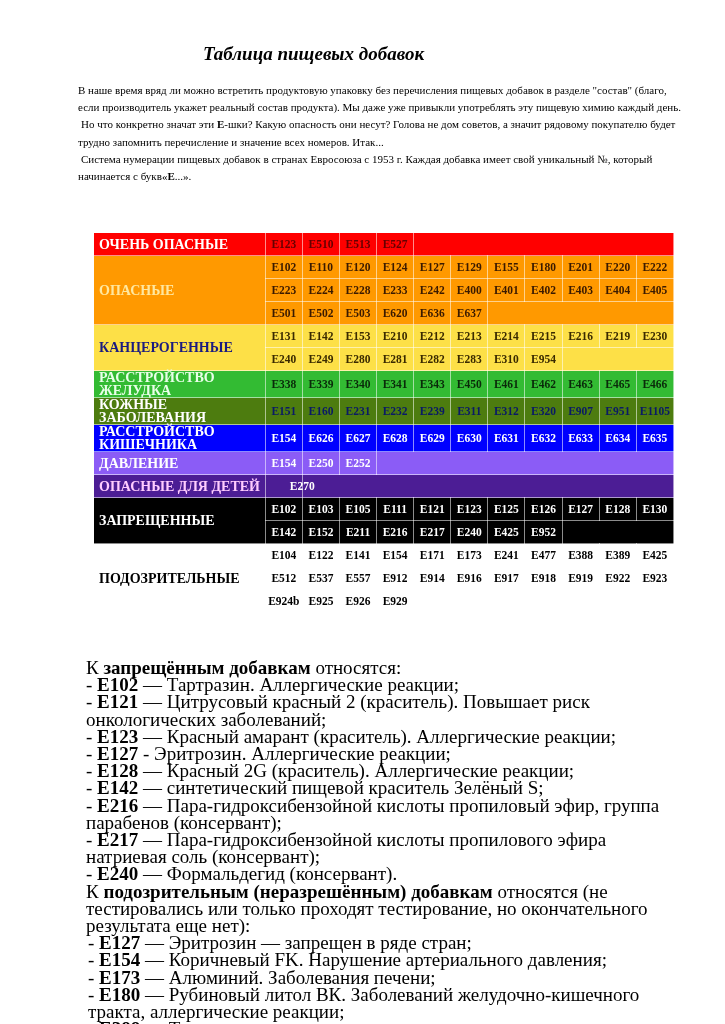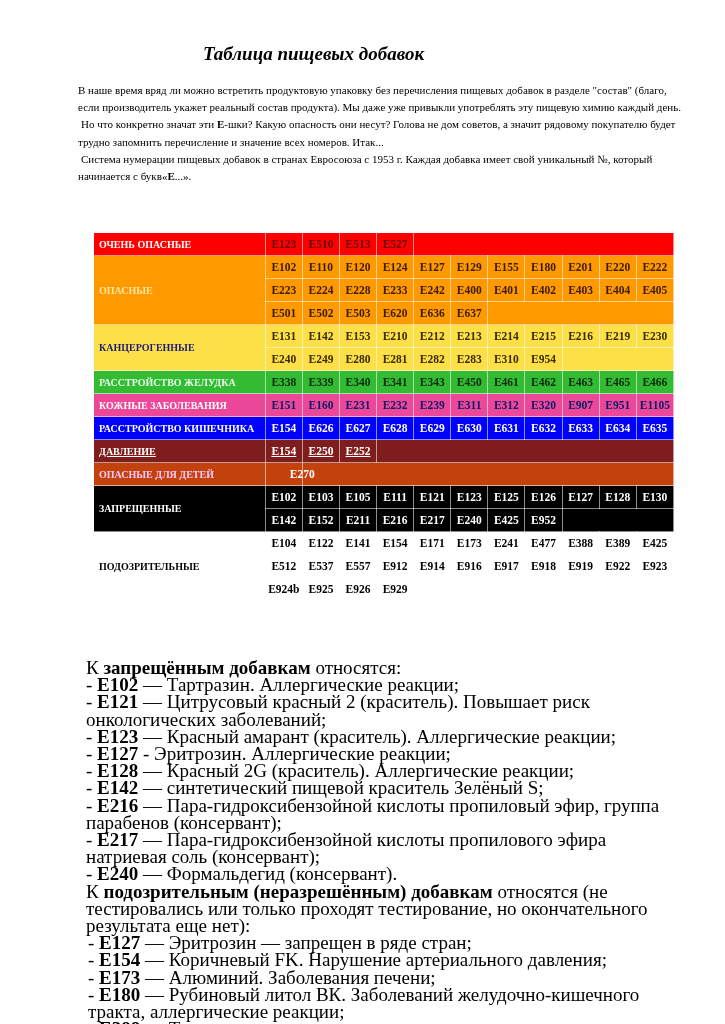--- a/index.html
+++ b/index.html
@@ -9,38 +9,38 @@
            font-size: 19px; font-weight: bold; font-style: italic; }
   .intro { position: absolute; left: 78px; top: 82px; width: 610px; font-size: 11px; line-height: 17.2px; }
   .intro p { margin: 0; }
   .intro p.ind { text-indent: 3px; }
   b { font-weight: bold; }
 
   table.e { position: absolute; left: 93px; top: 232px; width: 581px; border-collapse: collapse;
             table-layout: fixed; font-family: "Liberation Serif", "DejaVu Serif", serif; }
   table.e td { padding: 0; text-align: center; font-weight: bold; font-size: 11.5px;
                border: 1px solid rgba(255,255,255,0.55); height: 22px; white-space: nowrap; }
-  table.e td.lbl { text-align: left; padding-left: 5px; font-size: 10px; line-height: 13px; white-space: normal; }
+  table.e td.lbl { text-align: left; padding-left: 5px; font-size: 14px; line-height: 13px; white-space: normal; }
   table.e td.fill { border-left: none; }
   col.c0 { width: 169px; }
   col.cn { width: 36.5px; }
 
   .r-red td { background: #ff0000; color: #660000; }
   .r-red td.lbl { color: #ffffff; }
   .r-org td { background: #ff9900; color: #3a1a00; height: 23px; }
   .r-org td.lbl { color: #ffe8a0; }
   .r-yel td { background: #fde047; color: #3a2a00; height: 23px; }
   .r-yel td.lbl { color: #1a1a80; }
   .r-grn td { background: #33bb33; color: #0a2a0a; height: 33px; }
   .r-grn td.lbl { color: #e8ffe8; }
-  .r-cyn td { background: #ec4899; color: #0a1a66; height: 23px; }
+  .r-cyn td { background: #4d7c0f; color: #0a1a66; height: 23px; }
   .r-cyn td.lbl { color: #ffffff; }
   .r-blu td { background: #0000ff; color: #ffffff; height: 37px; }
-  .r-nav td { background: #7f1d1d; color: #ffffff; height: 22px; text-decoration: underline; }
-  .r-pur td { background: #c2410c; color: #ffccff; height: 22px; }
+  .r-nav td { background: #8b5cf6; color: #ffffff; height: 22px; }
+  .r-pur td { background: #4c1d95; color: #ffccff; height: 22px; }
   .r-pur td.code { color: #ffffff; padding-left: 24px; }
   .r-blk td { background: #000000; color: #ffffff; border-color: rgba(255,255,255,0.5); height: 22px; }
   .r-sus td { background: #ffffff; color: #000000; border: none; height: 24px; }
 
   .lists { position: absolute; left: 78px; top: 659px; width: 610px; font-size: 19px; line-height: 17.2px; }
   .lists div { margin: 0; }
   .li { padding-left: 8px; }
   .li2 { padding-left: 10px; }
 </style>
 </head>

